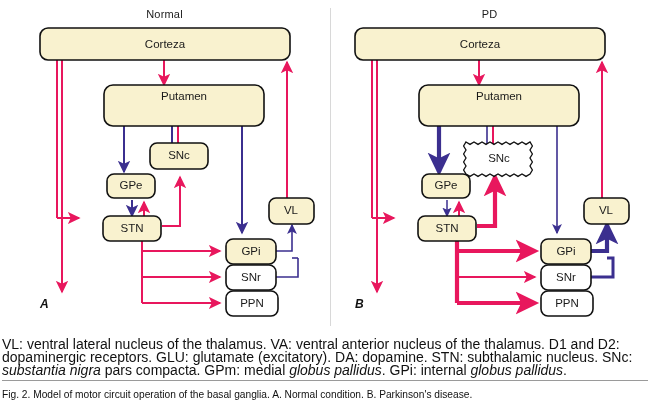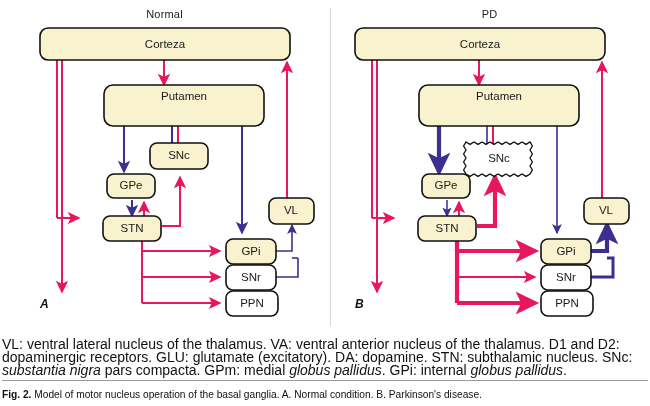--- a/index.html
+++ b/index.html
@@ -30,21 +30,21 @@
   .legend{
     position:absolute;left:2px;top:338px;width:646px;
     font-size:14px;line-height:13px;color:#111;text-align:left;
   }
   .legend i{font-style:italic;}
   .sep{position:absolute;left:2px;top:380px;width:646px;height:1px;background:#9a9a9a;}
   .caption{
     position:absolute;left:2px;top:389px;width:646px;
     font-size:10.2px;color:#111;
   }
-  .caption b{font-weight:bold;}
+  .caption b{font-weight:normal;}
 </style>
 </head>
 <body>
 
 <div id="root">
 
   <div class="panels">
     <div class="vdiv"></div>
 
     <div class="panel left">
@@ -248,16 +248,16 @@
   </div>
 
   <div class="legend">
     <span>VL: ventral lateral nucleus of the thalamus. VA: ventral anterior nucleus of the thalamus. D1 and D2: dopaminergic receptors. GLU: glutamate (excitatory). DA: dopamine. STN: subthalamic nucleus. SNc: </span><i>substantia nigra</i><span> pars compacta. GPm: medial </span><i>globus pallidus</i><span>. GPi: internal </span><i>globus pallidus</i><span>.</span><br>
   </div>
 
   <div class="sep"></div>
 
   <div class="caption">
     <b>Fig. 2.</b>
-    <span>Model of motor nucleus operation of the basal ganglia. A. Normal condition. B. Parkinson's disease.</span>
+    <span>Model of motor circuit operation of the basal ganglia. A. Normal condition. B. Parkinson's disease.</span>
   </div>
 
 </div>
 
 </body></html>

